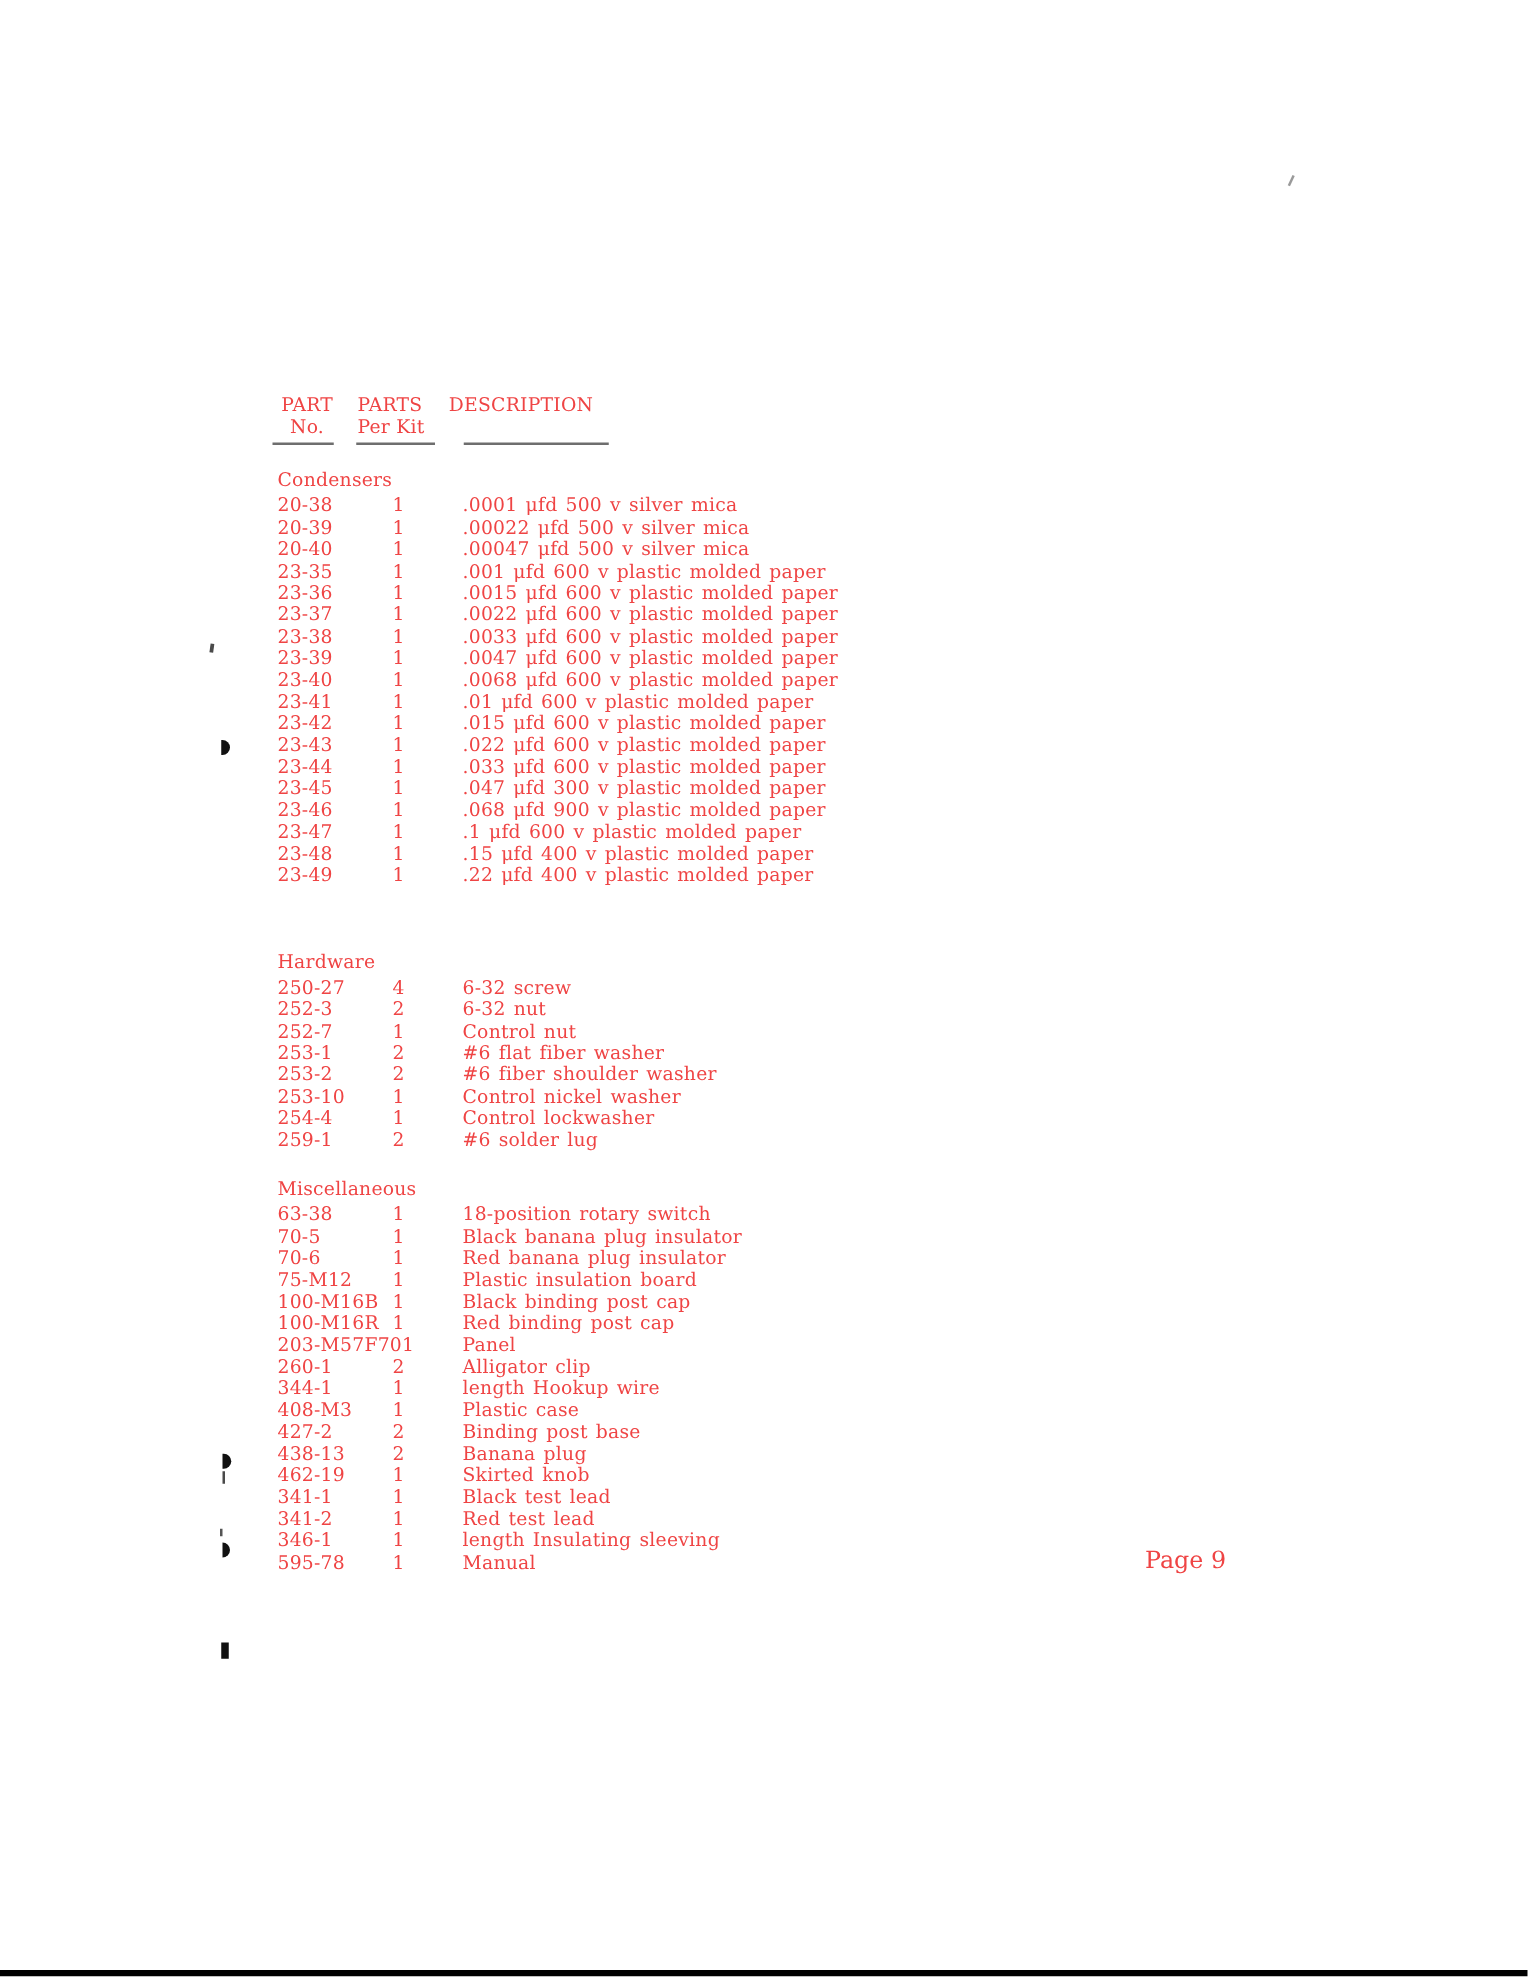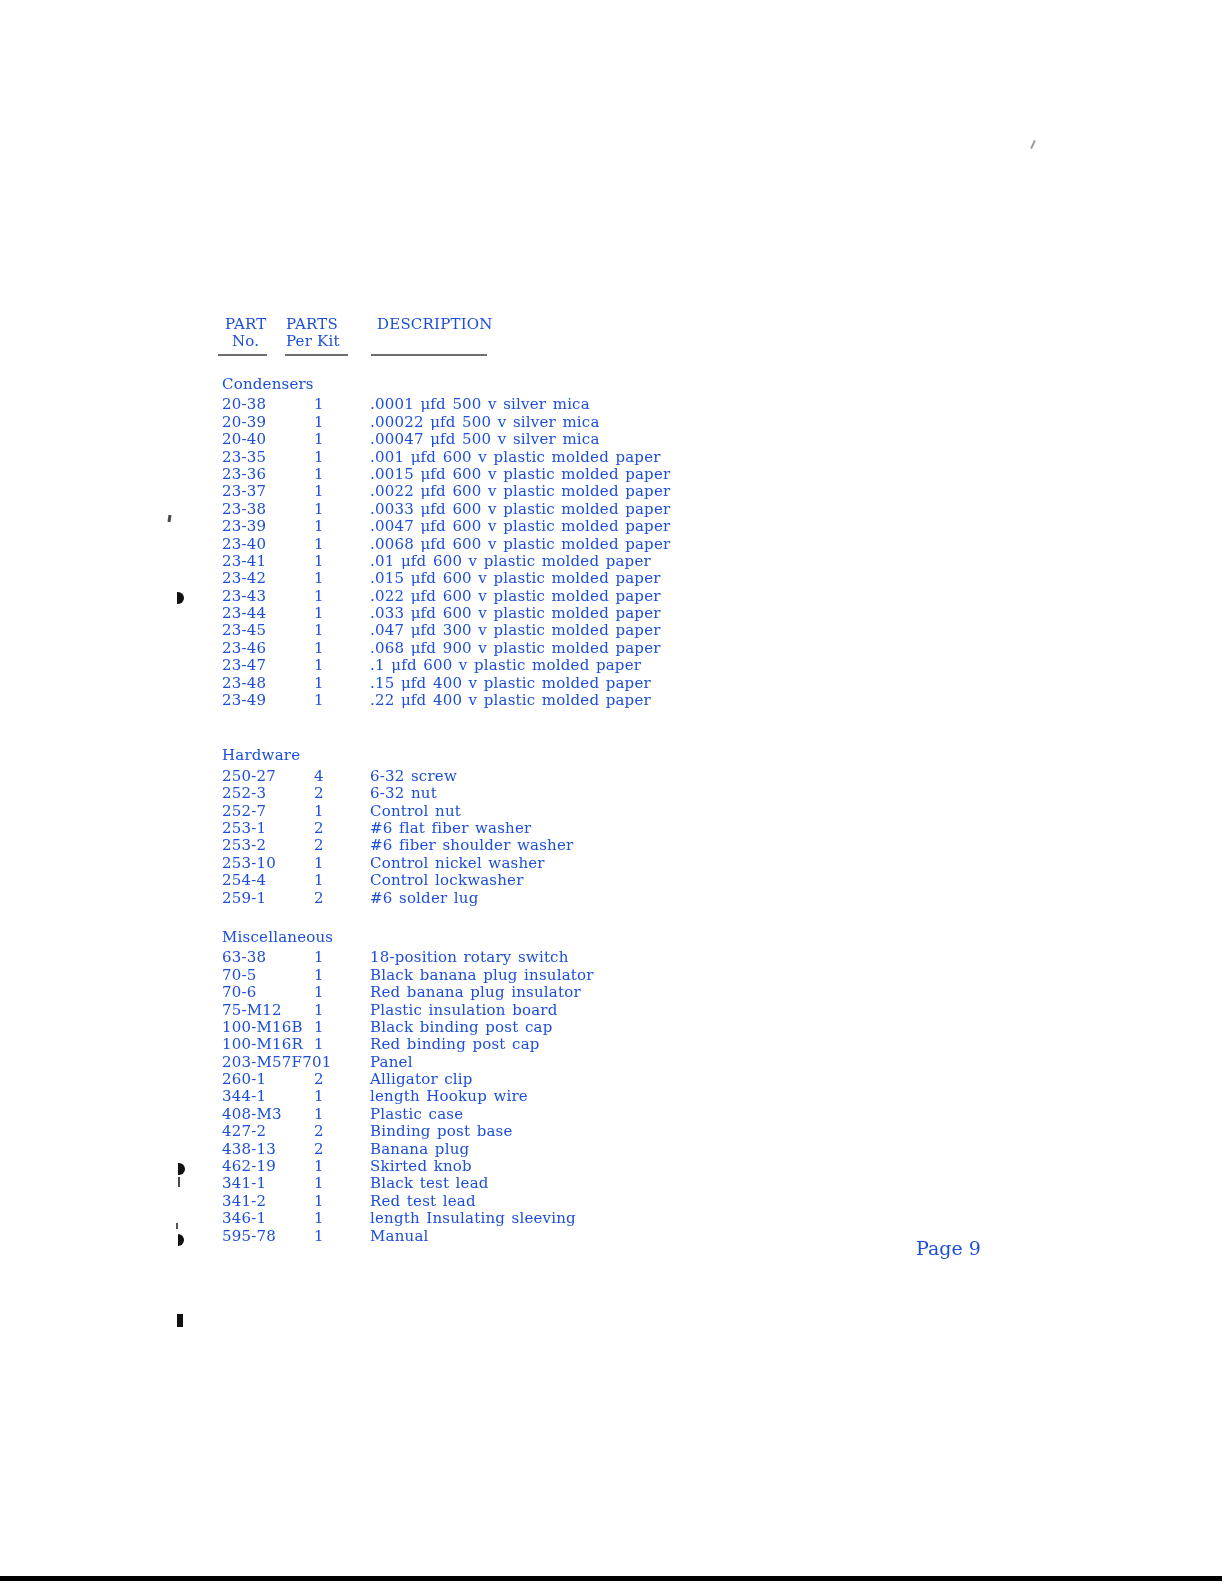--- a/index.html
+++ b/index.html
@@ -2,48 +2,48 @@
 <html><head>
 <meta charset="utf-8">
 <style>
   html, body { margin: 0; padding: 0; background: #e8e8e8; }
   .page {
     position: relative;
     width: 1225px;
     height: 1585px;
     background: #ffffff;
     font-family: "DejaVu Serif", "Liberation Serif", serif;
-    color: #1d4ed8;
+    color: #ef4444;
     overflow: hidden;
     margin: 0 auto;
   }
   .content {
     position: absolute;
     left: 222px;
     top: 316px;
     width: 740px;
     font-size: 15px;
     letter-spacing: 0.2px;
   }
   
   .thead { position: relative; height: 44px; }
   .hcell { position: absolute; line-height: 17.4px; white-space: nowrap; }
   .h-part-1   { left: 3px;   top: 0; }
   .h-part-2   { left: 10px;  top: 17.4px; }
   .h-parts-1  { left: 64px;  top: 0; }
   .h-parts-2  { left: 64px;  top: 17.4px; }
-  .h-desc     { left: 155px; top: 0; }
+  .h-desc     { left: 137px; top: 0; }
   .rule { position: absolute; height: 2px; background: #6e6e6e; }
   .rule-1 { left: -4px;  top: 38px; width: 49px; }
   .rule-2 { left: 63px;  top: 38px; width: 63px; }
   .rule-3 { left: 149px; top: 38px; width: 116px; }
   
   .section { position: relative; }
   .section.sec0 { margin-top: 16px; }
-  .section.sec1 { margin-top: 38px; }
+  .section.sec1 { margin-top: 52px; }
   .section.sec2 { margin-top: 22px; }
   .section-title {
     display: block;
     height: 17.4px;
     line-height: 17.4px;
     margin-bottom: 3px;
     white-space: nowrap;
   }
   .row {
     position: relative;

